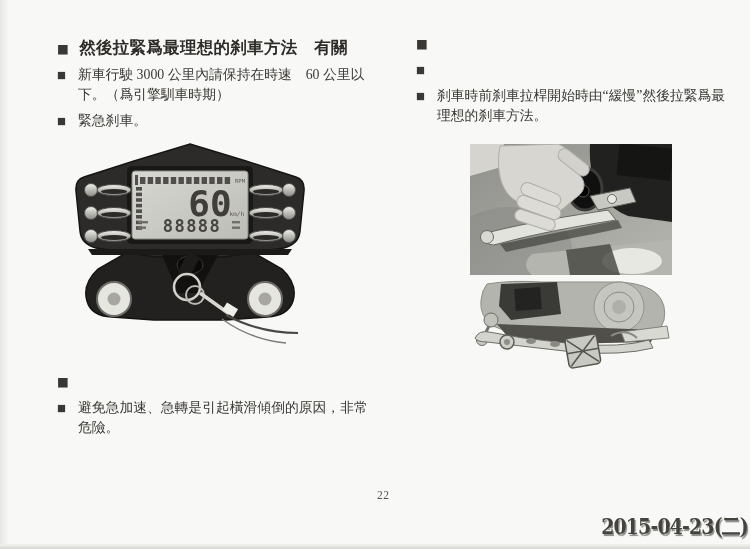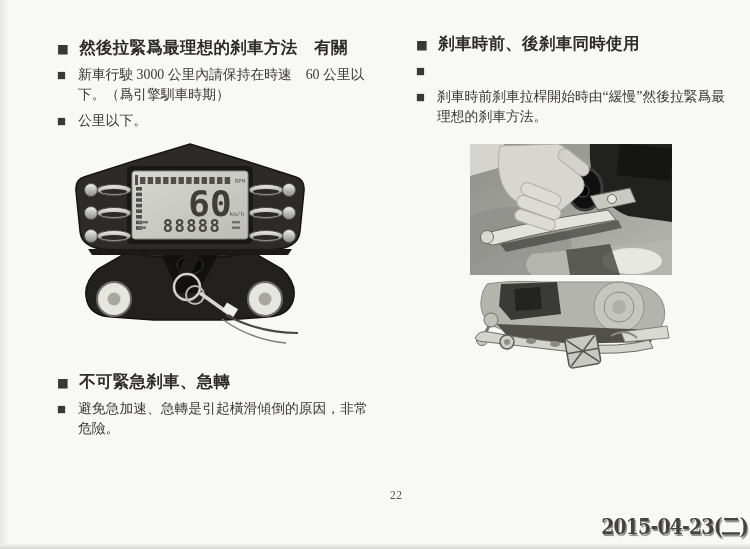--- a/index.html
+++ b/index.html
@@ -32,21 +32,21 @@
     font-size:13.8px; line-height:20px; color:#3a3834;
   }
   .b-row .mk{
     font-family:"DejaVu Sans",sans-serif; font-size:9.5px; line-height:20px;
     flex:0 0 auto; color:#3a3835;
   }
   #speedo{position:absolute; left:74px; top:141px;}
   #photo1{position:absolute; left:470px; top:144px;}
   #photo2{position:absolute; left:471px; top:280px;}
   #page-num{
-    position:absolute; left:390px; top:489px;
+    position:absolute; left:377px; top:489px;
     font-size:11.5px; color:#55534e; letter-spacing:.5px;
   }
   #stamp{
     position:absolute; top:511px; right:2px;
     font-family:"DejaVu Serif",serif; font-weight:700; font-size:23px;
     color:#45433e; letter-spacing:-1px; white-space:nowrap;
     transform:scaleX(.82); transform-origin:right center;
     text-shadow:-1.5px -1.5px 0 #fbfbfa, 1.5px 1.5px 1px rgba(45,45,45,.55);
   }
   svg text{font-family:"DejaVu Sans Mono",monospace;}
@@ -61,21 +61,21 @@
     <div class="h-row">
       <span class="mk">■</span>
       <span>然後拉緊爲最理想的刹車方法　有關</span>
     </div>
     <div class="b-row">
       <span class="mk">■</span>
       <span>新車行駛 3000 公里內請保持在時速　60 公里以下。（爲引擎馴車時期）</span>
     </div>
     <div class="b-row">
       <span class="mk">■</span>
-      <span>公里以下。</span>
+      <span>緊急刹車。</span>
     </div>
   </section>
 
   <svg id="speedo" width="232" height="206" viewBox="0 0 232 206">
     <defs>
       <linearGradient id="lcdg" x1="0" y1="0" x2="1" y2="1">
         <stop offset="0" stop-color="#d8d8d3"></stop>
           <stop offset="1" stop-color="#bcbcb6"></stop>
       </linearGradient>
       <linearGradient id="chrome" x1="0" y1="0" x2="0" y2="1">
@@ -166,32 +166,30 @@
     <circle cx="121" cy="154" r="9" fill="none" stroke="#b9b9b3" stroke-width="2"></circle>
     <path d="M126 152 L154 172 L160 170" fill="none" stroke="#d8d8d2" stroke-width="3.5"></path>
     <rect x="150" y="164" width="13" height="9" fill="#efefe9" transform="rotate(32 156 168)"></rect>
     <path d="M152 174 C178 188 202 192 224 192" fill="none" stroke="#4a4846" stroke-width="2"></path>
     <path d="M148 178 C170 194 192 200 212 202" fill="none" stroke="#7d7b77" stroke-width="1.5"></path>
   </svg>
 
   <section class="sec" id="left-sec2">
     <div class="h-row">
       <span class="mk">■</span>
-      <span>不可緊急刹車、急轉</span>
     </div>
     <div class="b-row">
       <span class="mk">■</span>
       <span>避免急加速、急轉是引起橫滑傾倒的原因，非常危險。</span>
     </div>
   </section>
 
   <section class="sec" id="right-sec1">
     <div class="h-row">
       <span class="mk">■</span>
-      <span>刹車時前、後刹車同時使用</span>
     </div>
     <div class="b-row">
       <span class="mk">■</span>
     </div>
     <div class="b-row">
       <span class="mk">■</span>
       <span>刹車時前刹車拉桿開始時由“緩慢”然後拉緊爲最理想的刹車方法。</span>
     </div>
   </section>
 

